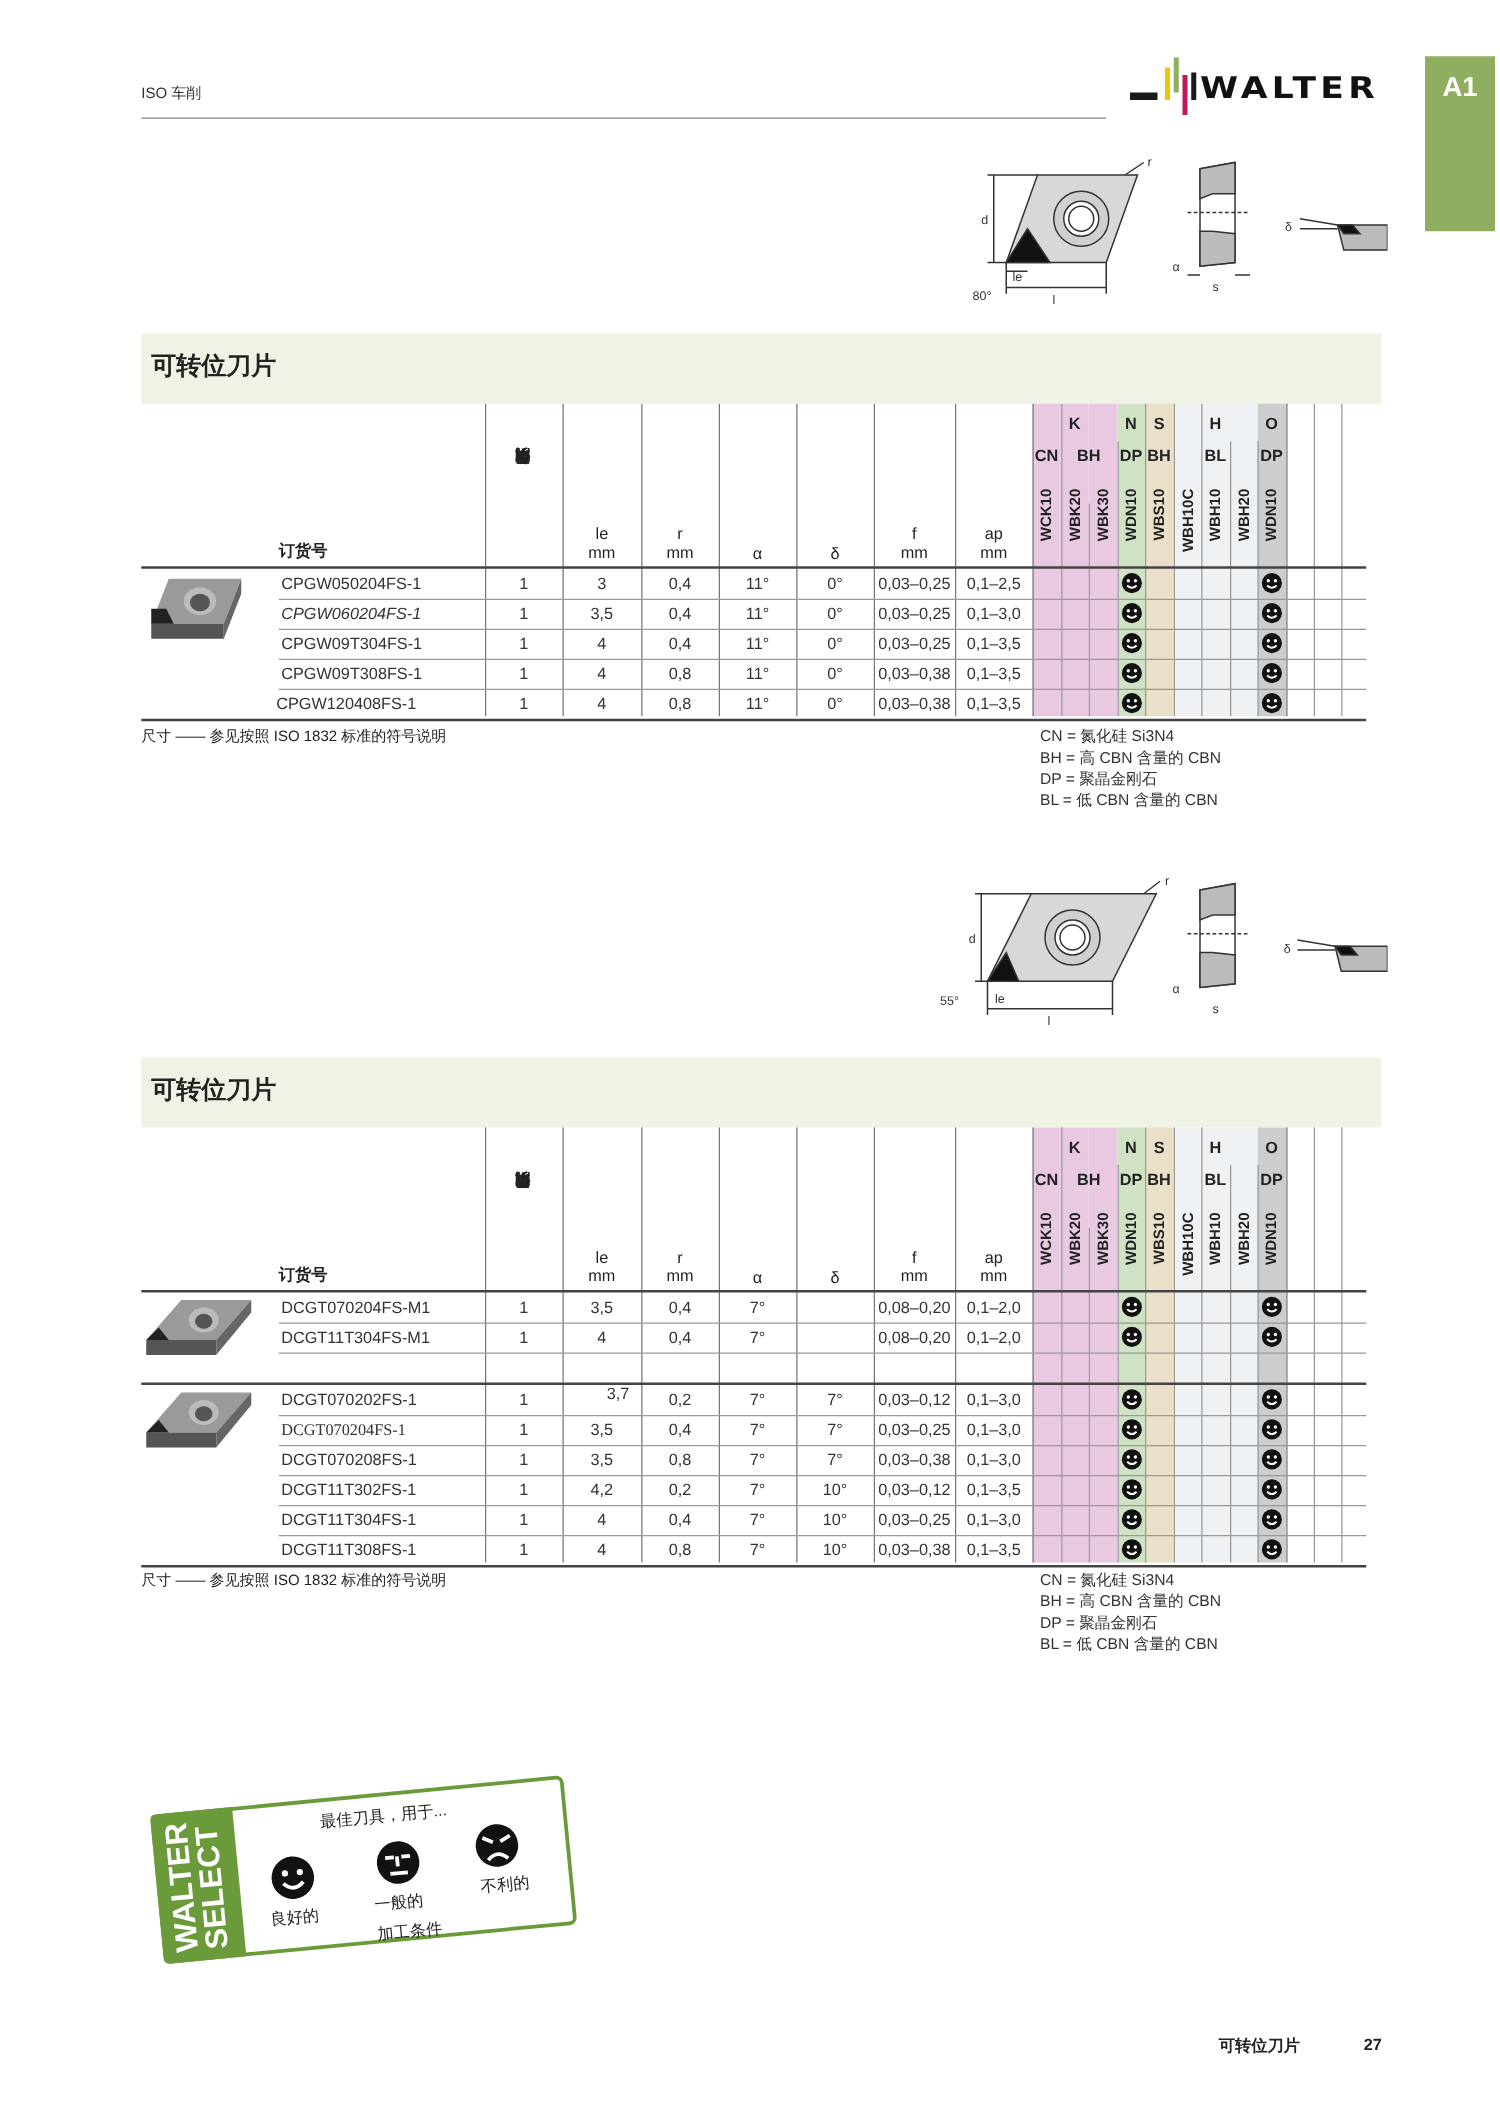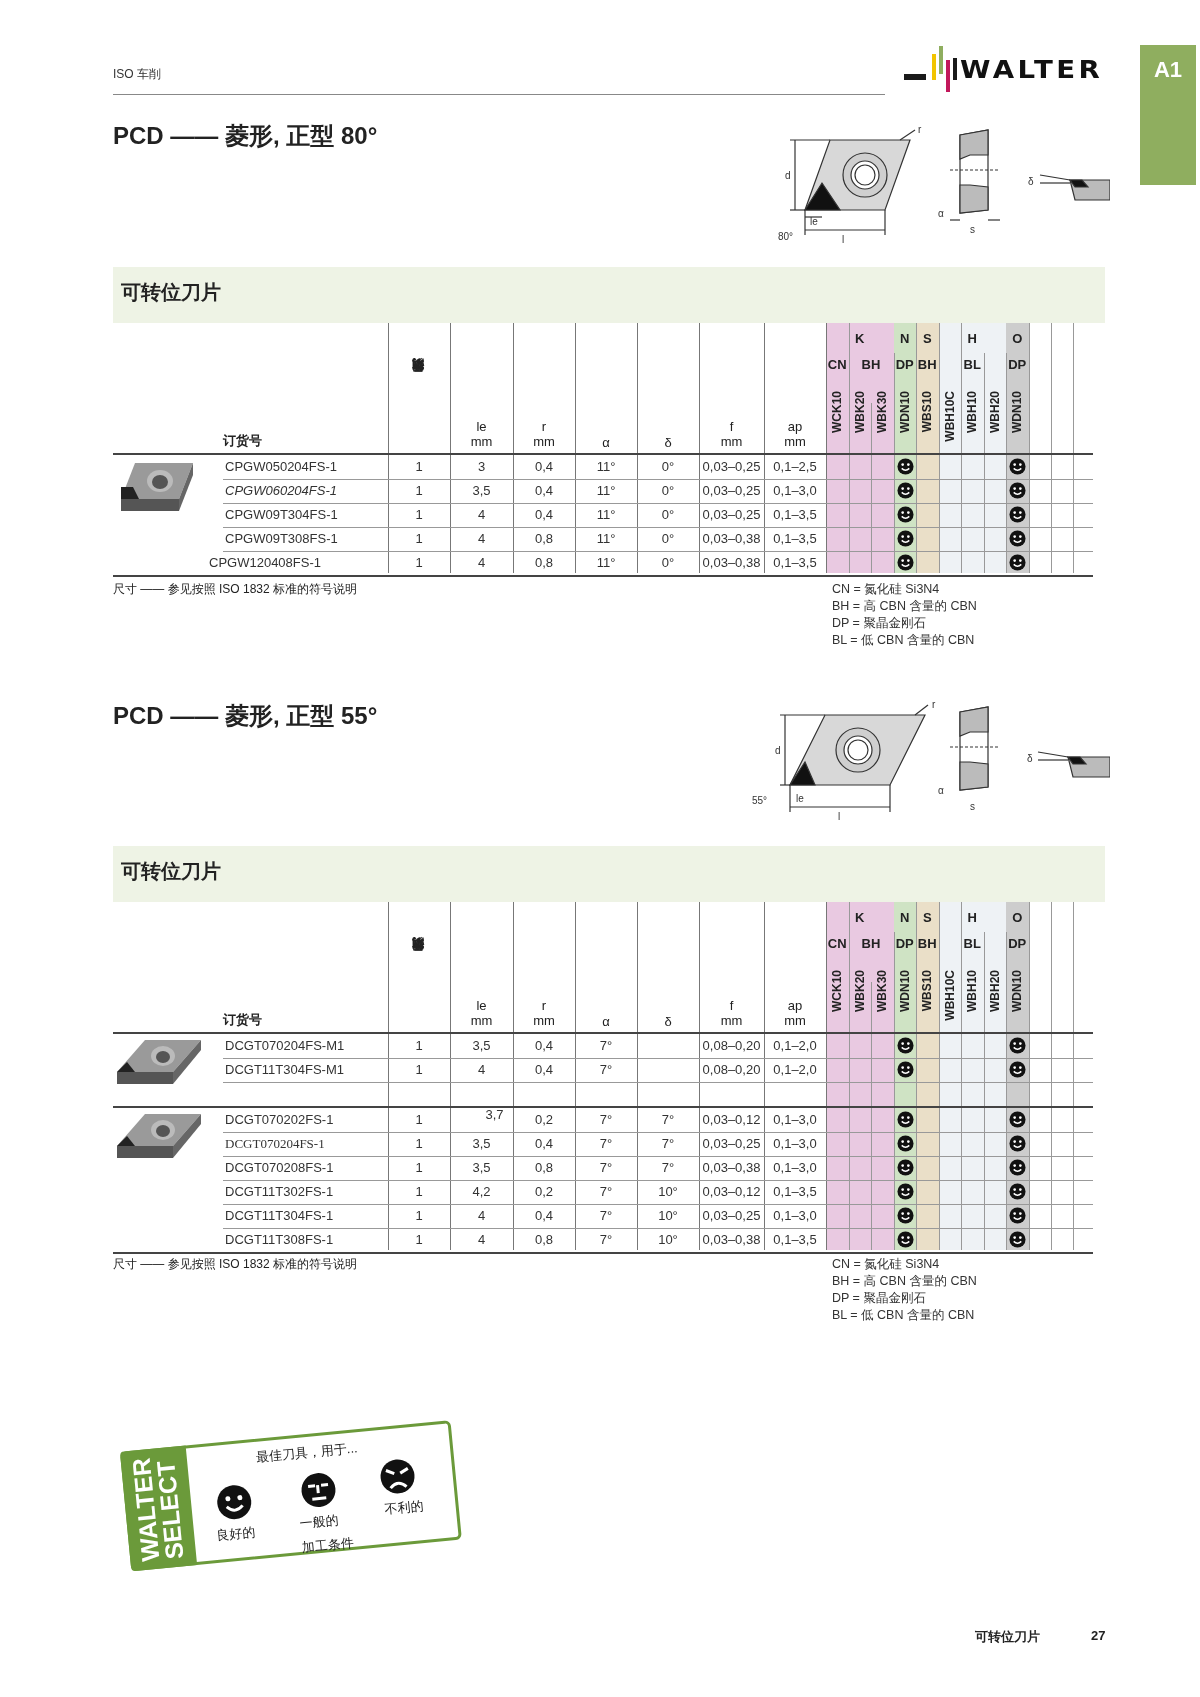--- a/index.html
+++ b/index.html
@@ -52,21 +52,20 @@
   <div class="bar" style="left:0;top:28px;width:22px;height:6px;background:#1a1a1a;"></div>
   <div class="bar" style="left:28px;top:8px;width:4px;height:26px;background:#f2c400;"></div>
   <div class="bar" style="left:35px;top:0;width:4px;height:28px;background:#8fae5f;"></div>
   <div class="bar" style="left:42px;top:14px;width:4px;height:32px;background:#c2185b;"></div>
   <div class="bar" style="left:49px;top:12px;width:4px;height:22px;background:#1a1a1a;"></div>
   <div class="word">WALTER</div>
 </div>
 <div class="tab-a1">A1</div>
 
 <div class="sec-title" style="top:120px;">
-  <div>PCD —— 菱形, 正型 80°</div>
 </div>
 
 <svg class="diagram" style="left:770px;top:125px;" width="340" height="125">
   <g stroke="#333" fill="none" stroke-width="1.2">
     <path d="M60 15 L140 15 L115 85 L35 85 Z" fill="#d8d8d8"></path>
     <path d="M35 85 L52 58 L70 85 Z" fill="#111"></path>
     <circle cx="95" cy="50" r="22" fill="#cfcfcf"></circle>
     <circle cx="95" cy="50" r="14" fill="#fff"></circle>
     <circle cx="95" cy="50" r="10" fill="#fff"></circle>
     <line x1="25" y1="15" x2="25" y2="85"></line>
@@ -261,21 +260,21 @@
       </svg>
       <svg class="smile" style="left:896px;top:207px;" viewBox="0 0 18 18">
         <circle cx="9" cy="9" r="8.5" fill="#111"></circle>
         <circle cx="6" cy="7" r="1.4" fill="#fff"></circle>
         <circle cx="12" cy="7" r="1.4" fill="#fff"></circle>
         <path d="M5 11 Q9 15 13 11" stroke="#fff" stroke-width="1.6" fill="none"></path>
       </svg>
     </div>
     <div class="hline" style="left:110px;top:228px;width:869.5px;"></div>
     <div>
-      <div class="cell left" style="left:96px;top:232px;">CPGW120408FS-1</div>
+      <div class="cell left" style="left:108px;top:232px;">CPGW120408FS-1</div>
       <div class="cell" style="left:275px;width:62px;top:232px;">1</div>
       <div class="cell" style="left:337px;width:63px;top:232px;">4</div>
       <div class="cell" style="left:400px;width:62px;top:232px;">0,8</div>
       <div class="cell" style="left:462px;width:62px;top:232px;">11°</div>
       <div class="cell" style="left:524px;width:62px;top:232px;">0°</div>
       <div class="cell" style="left:586px;width:65px;top:232px;">0,03–0,38</div>
       <div class="cell" style="left:651px;width:62px;top:232px;">0,1–3,5</div>
       <svg class="smile" style="left:783.5px;top:231px;" viewBox="0 0 18 18">
         <circle cx="9" cy="9" r="8.5" fill="#111"></circle>
         <circle cx="6" cy="7" r="1.4" fill="#fff"></circle>
@@ -302,21 +301,20 @@
 
 <div class="note" style="top:581px;">尺寸 —— 参见按照 ISO 1832 标准的符号说明</div>
 <div class="legend" style="top:581px;">
   <div>CN = 氮化硅 Si3N4</div>
   <div>BH = 高 CBN 含量的 CBN</div>
   <div>DP = 聚晶金刚石</div>
   <div>BL = 低 CBN 含量的 CBN</div>
 </div>
 
 <div class="sec-title" style="top:700px;">
-  <div>PCD —— 菱形, 正型 55°</div>
 </div>
 
 <svg class="diagram" style="left:750px;top:700px;" width="360" height="125">
   <g stroke="#333" fill="none" stroke-width="1.2">
     <path d="M75 15 L175 15 L140 85 L40 85 Z" fill="#d8d8d8"></path>
     <path d="M40 85 L55 62 L65 85 Z" fill="#111"></path>
     <circle cx="108" cy="50" r="22" fill="#cfcfcf"></circle>
     <circle cx="108" cy="50" r="14" fill="#fff"></circle>
     <circle cx="108" cy="50" r="10" fill="#fff"></circle>
     <line x1="35" y1="15" x2="35" y2="85"></line>

